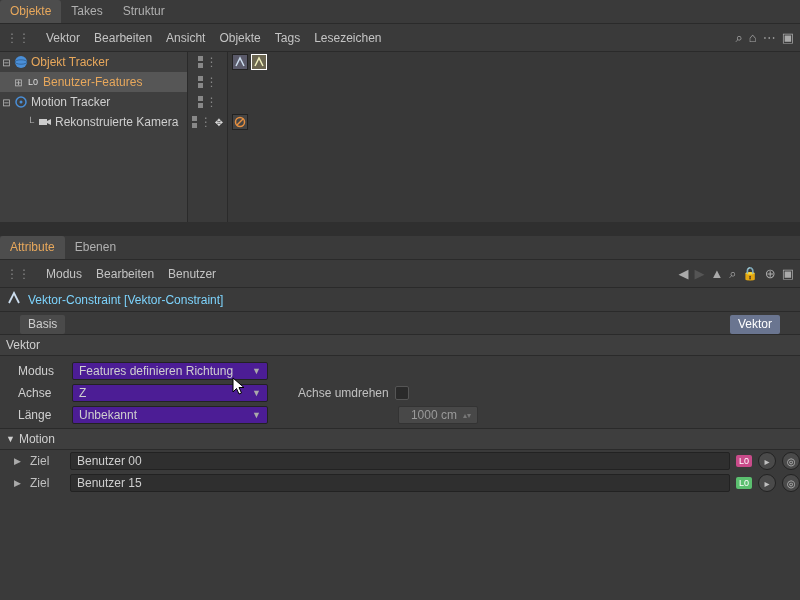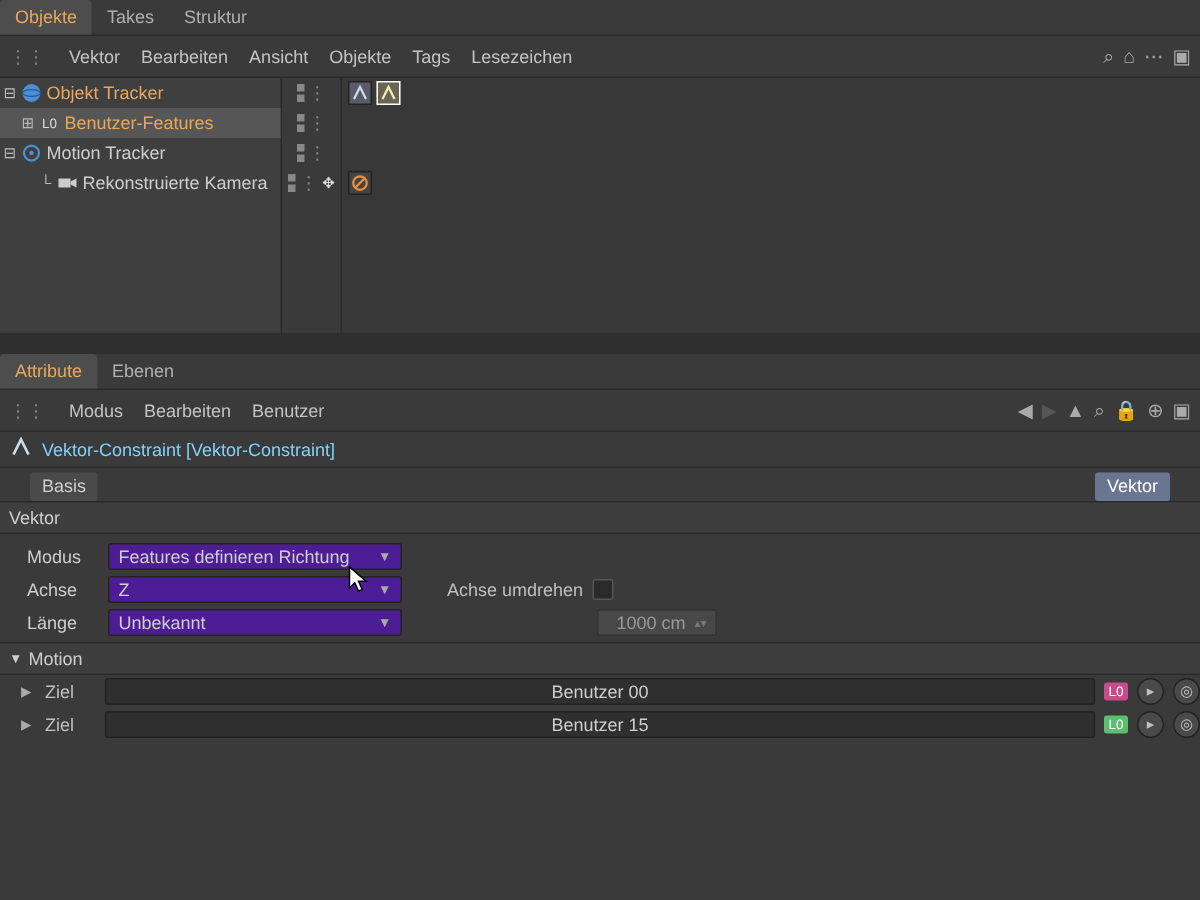--- a/index.html
+++ b/index.html
@@ -38,21 +38,21 @@
 .form { background: #3a3a3a; padding: 4px 4px 2px 18px; }
 .form-row { display: flex; align-items: center; height: 22px; gap: 6px; }
 .form-row .flabel { width: 48px; color: #cfcfcf; }
 .select { background: #4c1d95; border: 1px solid #222; color: #cfcfcf; height: 18px; width: 196px; padding: 0 6px; display: flex; align-items: center; justify-content: space-between; cursor: pointer; border-radius: 2px; }
 .select .caret { font-size: 9px; color: #aaa; }
 .chk { width: 14px; height: 14px; background: #2a2a2a; border: 1px solid #555; border-radius: 2px; }
 .numfield { background: #484848; border: 1px solid #333; color: #9a9a9a; height: 18px; width: 80px; padding: 0 6px; display: flex; align-items: center; justify-content: flex-end; border-radius: 2px; }
 .target-row { display: flex; align-items: center; height: 22px; gap: 6px; padding-left: 14px; }
 .target-row .arrow { width: 10px; color: #aaa; font-size:9px; }
 .target-row .tlabel { width: 34px; }
-.target-field { flex: 1; background: #2f2f2f; border: 1px solid #222; height: 18px; padding: 0 6px; display: flex; align-items: center; color: #cfcfcf; border-radius: 2px; justify-content: center; }
+.target-field { flex: 1; background: #2f2f2f; border: 1px solid #222; height: 18px; padding: 0 6px; display: flex; align-items: center; color: #cfcfcf; border-radius: 2px; }
 .target-row .btn { width: 18px; height: 18px; background: #4a4a4a; border: 1px solid #222; border-radius: 9px; display:flex; align-items:center; justify-content:center; font-size:10px; cursor:pointer; }
 .badge { font-size: 9px; padding: 1px 3px; border-radius: 2px; color: #fff; }
 .cursor { position: absolute; left: 232px; top: 377px; pointer-events: none; font-size: 14px; color: #111; }
 svg.icon { width: 14px; height: 14px; }
 .icbtn { color:#aaa; cursor:pointer; font-size:13px; }
 </style>
 </head>
 <body>
 
 <div class="panel-tabs">

